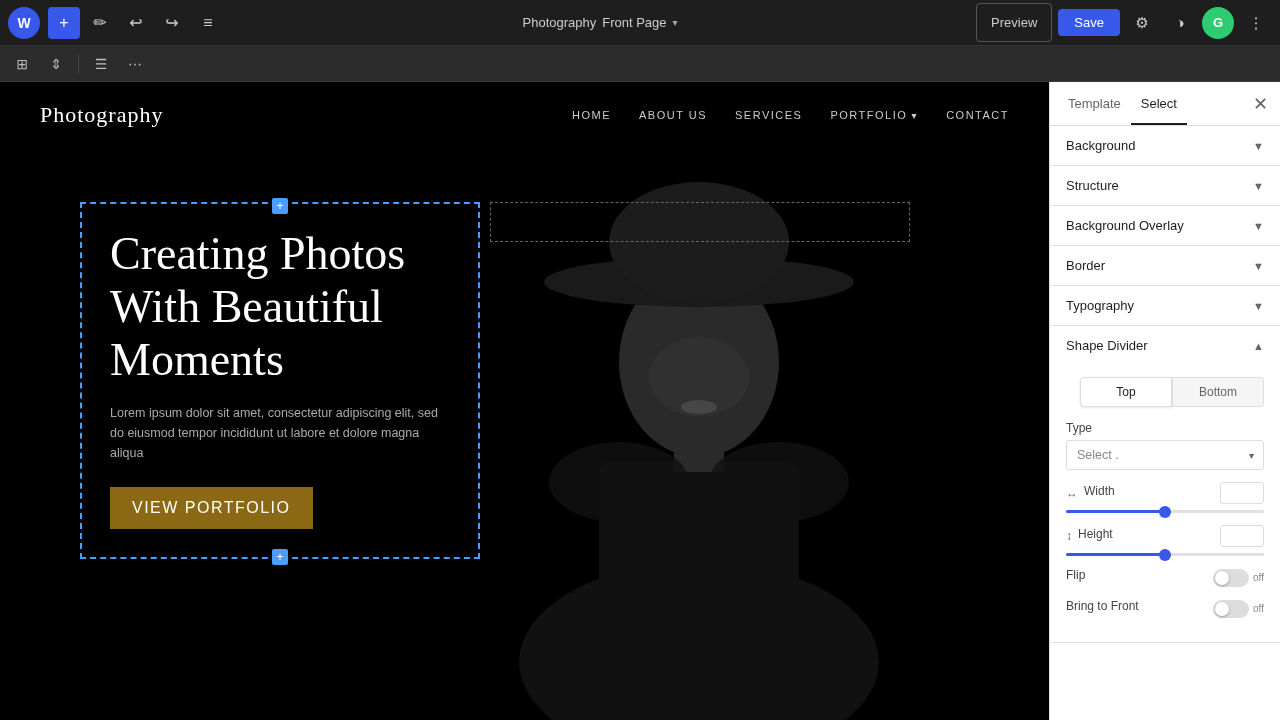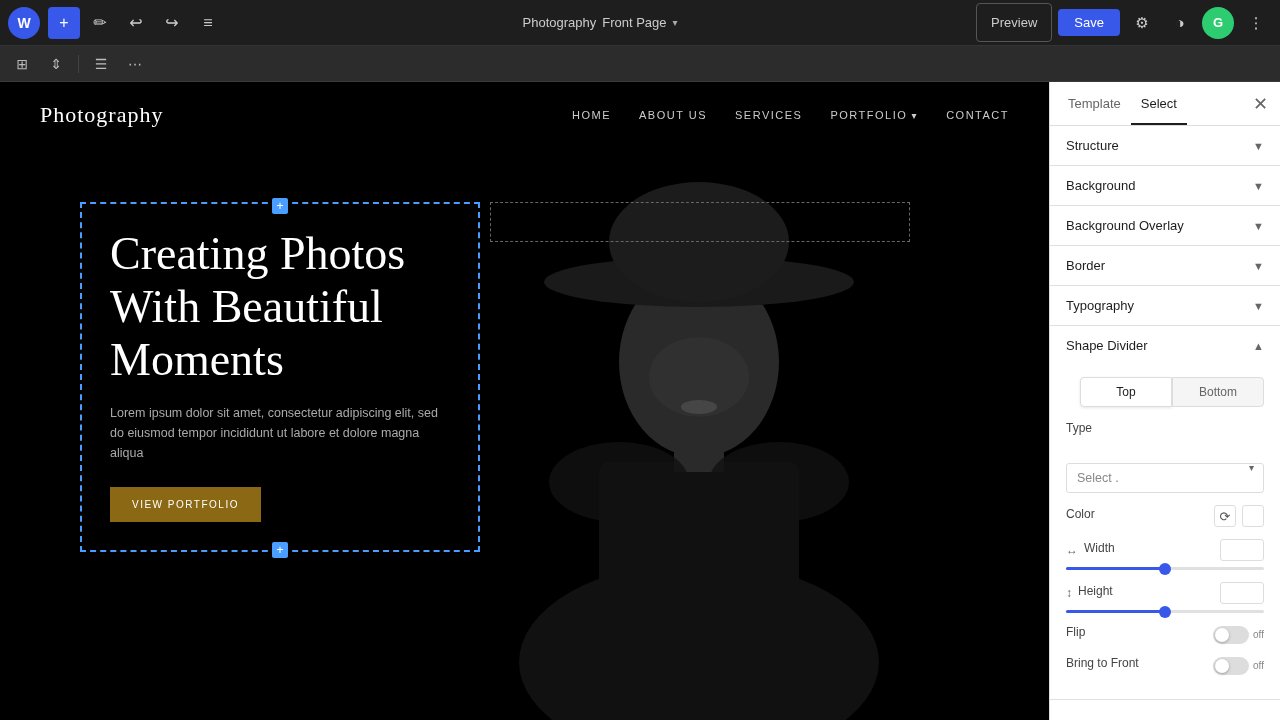--- a/index.html
+++ b/index.html
@@ -193,21 +193,21 @@
       font-size: 12.5px;
       color: #aaa;
       line-height: 1.6;
       margin-bottom: 24px;
     }
     .view-portfolio-btn {
       display: inline-block;
       background: #8b6914;
       color: white;
       padding: 12px 22px;
-      font-size: 10px;
+      font-size: 16px;
       letter-spacing: 1.5px;
       text-transform: uppercase;
       border: none;
       cursor: pointer;
     }
 
     
     .empty-block {
       position: absolute;
       top: 50px;
@@ -321,21 +321,20 @@
     .select-field {
       width: 100%;
       padding: 7px 10px;
       border: 1px solid #ddd;
       border-radius: 3px;
       font-size: 12.5px;
       color: #888;
       background: white;
       appearance: none;
       cursor: pointer;
-      margin-top: 23px;
     }
     .select-arrow {
       position: absolute;
       right: 10px;
       top: 50%;
       transform: translateY(-50%);
       font-size: 10px;
       color: #666;
       pointer-events: none;
     }
@@ -556,28 +555,28 @@
       <div class="panel-tab active">
         <span>Select</span>
       </div>
       <button class="panel-close">✕</button>
     </div>
 
     <div class="panel-content">
 
       <div class="panel-section">
         <div class="panel-section-header">
-          <span>Structure</span>
+          <span>Background</span>
           <span class="chevron down"></span>
         </div>
       </div>
 
       <div class="panel-section">
         <div class="panel-section-header">
-          <span>Background</span>
+          <span>Structure</span>
           <span class="chevron down"></span>
         </div>
       </div>
 
       <div class="panel-section">
         <div class="panel-section-header">
           <span>Background Overlay</span>
           <span class="chevron down"></span>
         </div>
       </div>
@@ -616,27 +615,20 @@
           <div class="field-row">
             <div class="field-label">Type</div>
             <div class="select-wrapper">
               <select class="select-field">
                 <option>Select .</option>
               </select>
               <span class="select-arrow">▾</span>
             </div>
           </div>
 
-          <div class="color-row">
-            <span class="field-label">Color</span>
-            <div class="color-controls">
-              <div class="color-cycle-btn">⟳</div>
-              <div class="color-swatch"></div>
-            </div>
-          </div>
 
           <div class="slider-row">
             <div class="slider-header">
               <div class="slider-with-icon">
                 <span class="slider-icon">↔</span>
                 <span class="field-label">Width</span>
               </div>
               <input class="slider-input" type="text" value="" placeholder="" style="">
             </div>
             <div style="display:flex; align-items:center; gap:6px;">

